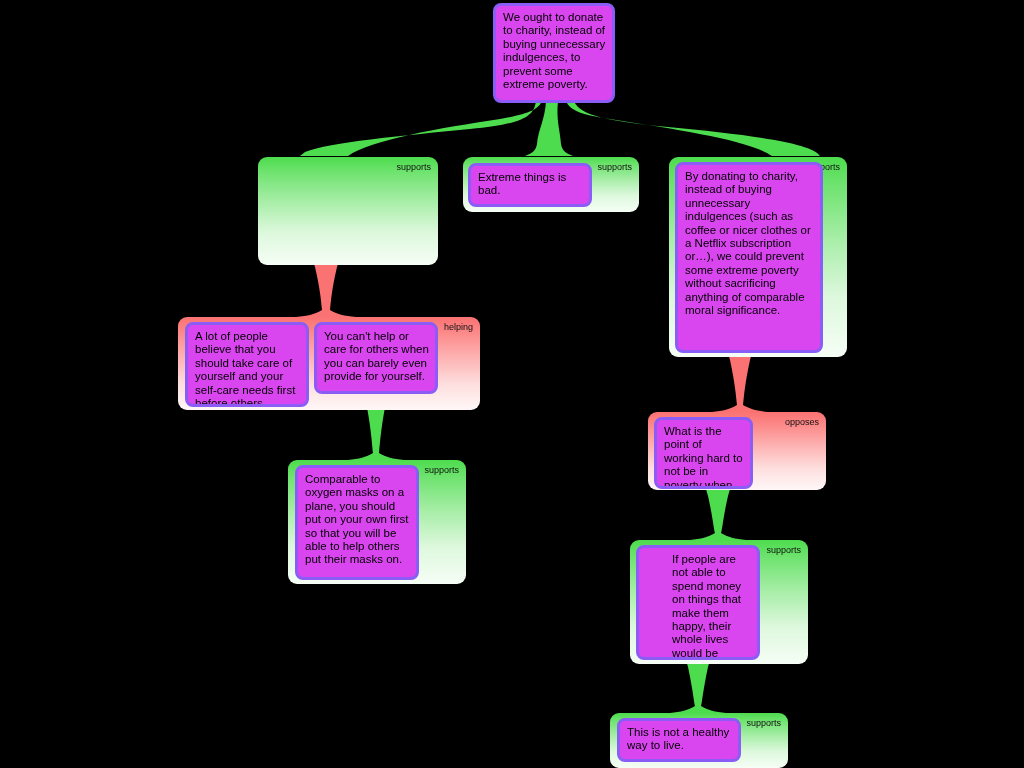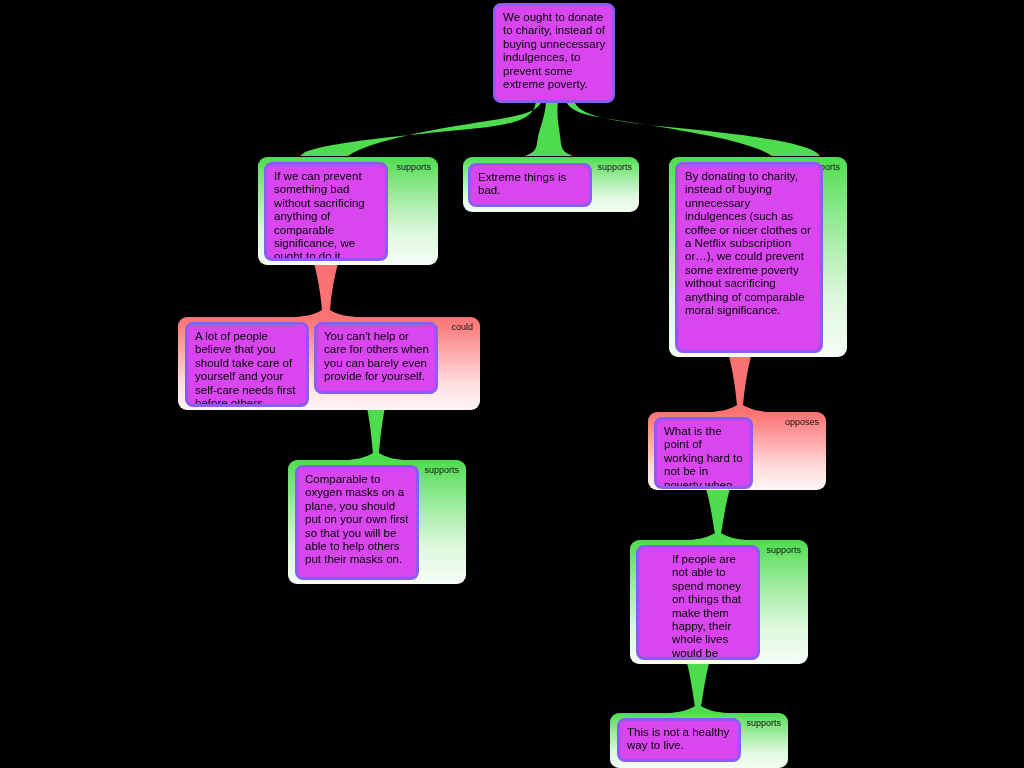--- a/index.html
+++ b/index.html
@@ -144,40 +144,37 @@
          C 694 703, 693 690, 688 667 Z"></path>
   </svg>
 
   <div class="claim" style="left:493px; top:3px; width:122px; height:100px;">
     <span class="claim-text">We ought to donate to charity, instead of buying unnecessary indulgences, to prevent some extreme poverty.</span>
   </div>
 
   <div class="backing support" style="left:258px; top:157px; width:180px; height:108px;">
     <span class="relation-label">supports</span>
   </div>
-  <div class="claim" style="left:264px; top:162px; width:124px; height:99px;">
-    <span class="claim-text">If we can prevent something bad without sacrificing anything of comparable significance, we ought to do it.</span>
-  </div>
 
   <div class="backing support" style="left:463px; top:157px; width:176px; height:55px;">
     <span class="relation-label">supports</span>
   </div>
   <div class="claim" style="left:468px; top:163px; width:124px; height:44px;">
     <span class="claim-text">Extreme things is bad.</span>
   </div>
 
   <div class="backing support" style="left:669px; top:157px; width:178px; height:200px;">
     <span class="relation-label">supports</span>
   </div>
   <div class="claim" style="left:675px; top:162px; width:148px; height:191px;">
     <span class="claim-text">By donating to charity, instead of buying unnecessary indulgences (such as coffee or nicer clothes or a Netflix subscription or…), we could prevent some extreme poverty without sacrificing anything of comparable moral significance.</span>
   </div>
 
   <div class="backing oppose" style="left:178px; top:317px; width:302px; height:93px;">
-    <span class="relation-label">could</span>
+    <span class="relation-label">helping</span>
   </div>
   <div class="claim" style="left:314px; top:322px; width:124px; height:72px;">
     <span class="claim-text">You can't help or care for others when you can barely even provide for yourself.</span>
   </div>
   <div class="claim" style="left:185px; top:322px; width:124px; height:85px;">
     <span class="claim-text">A lot of people believe that you should take care of yourself and your self-care needs first before others.</span>
   </div>
 
   <div class="backing support" style="left:288px; top:460px; width:178px; height:124px;">
     <span class="relation-label">supports</span>

